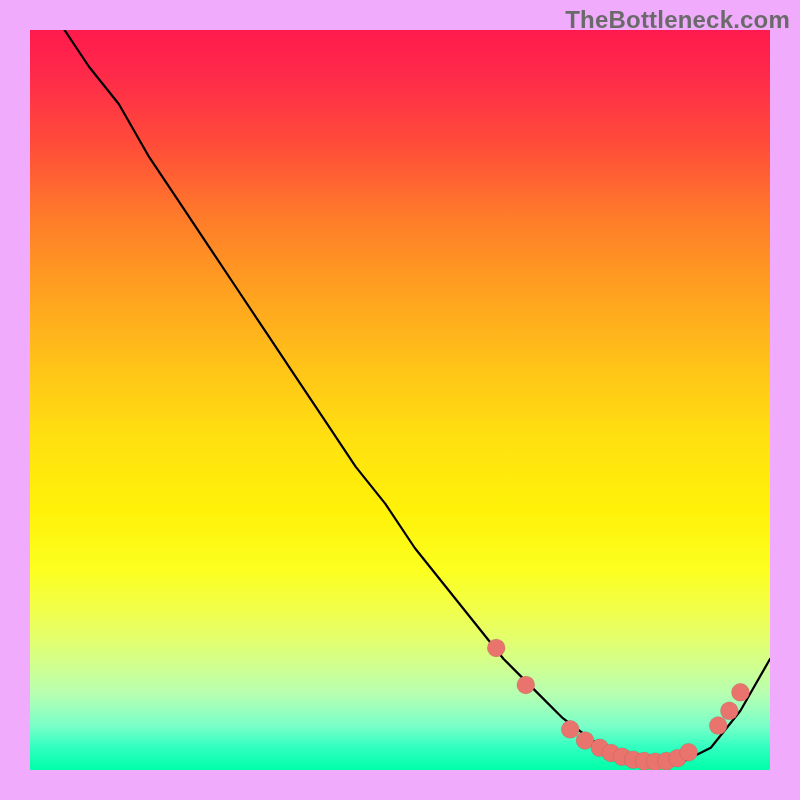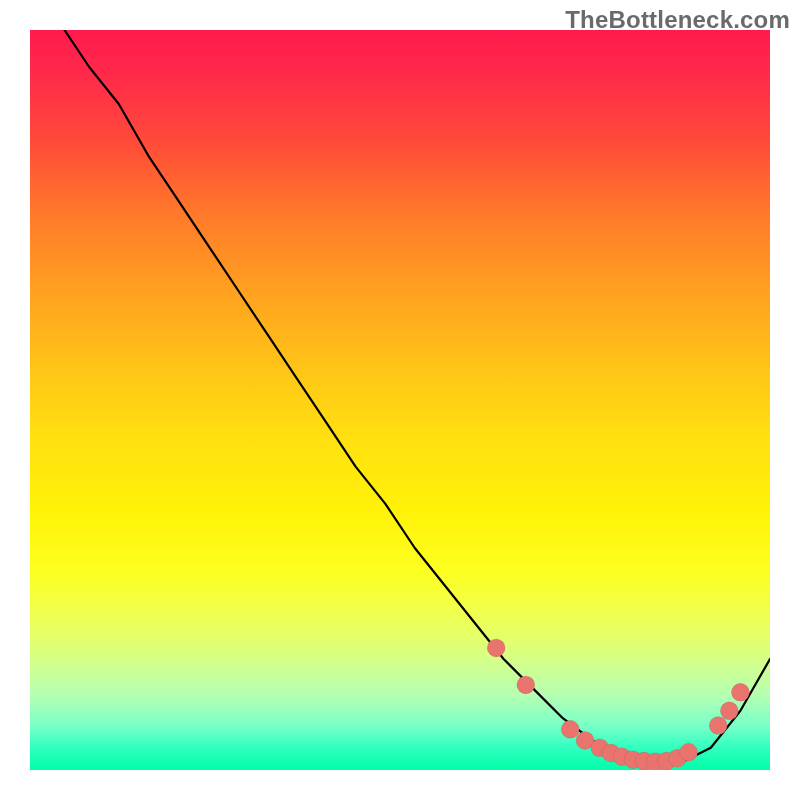--- a/index.html
+++ b/index.html
@@ -1,21 +1,21 @@
 <!DOCTYPE html>
 <html><head>
 <meta charset="utf-8">
 <style>
   * { margin: 0; padding: 0; box-sizing: border-box; }
   html, body { width: 800px; height: 800px; overflow: hidden; background: #000; }
   .stage {
     position: relative;
     width: 800px;
     height: 800px;
-    background: #ffffff;
+    background: #f0abfc;
   }
   .plot-area {
     position: absolute;
     left: 30px;
     top: 30px;
     width: 740px;
     height: 740px;
     background: linear-gradient(to bottom,
       #ff1a4d 0%,
       #ff2a4a 6%,

